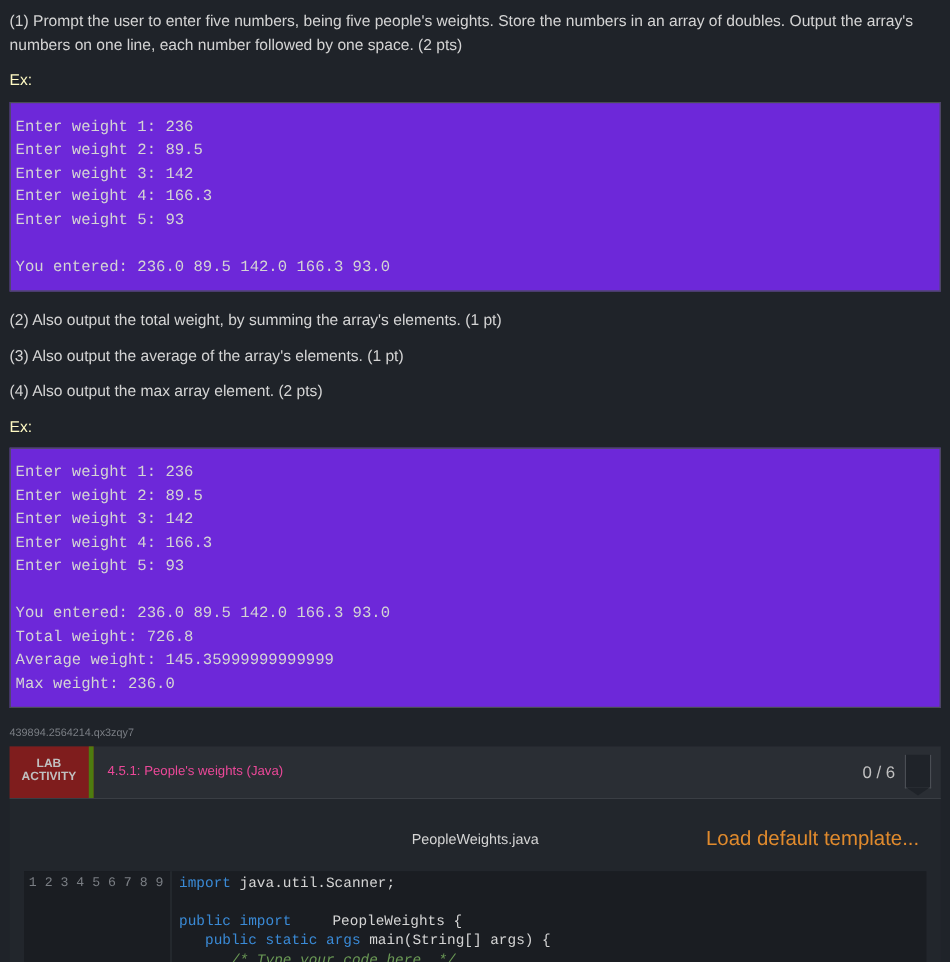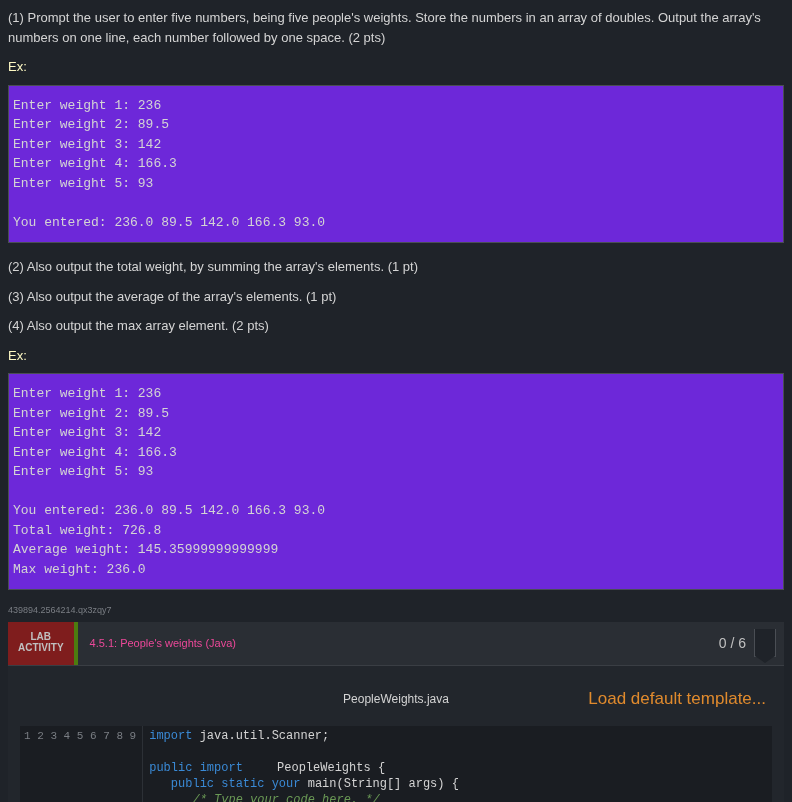--- a/index.html
+++ b/index.html
@@ -186,20 +186,20 @@
 3
 4
 5
 6
 7
 8
 9</div>
     <div class="code-lines"><span class="tok-kw">import</span><span class="tok-plain"> java.util.Scanner;</span>
 <span> </span>
 <span class="tok-kw">public</span> <span class="tok-kw">import</span> <span class="tok-cls">PeopleWeights</span><span class="tok-plain"> {</span>
-   <span class="tok-kw">public</span> <span class="tok-kw">static</span> <span class="tok-kw">your</span> <span class="tok-fn">main</span><span class="tok-plain">(String[] args) {</span>
+   <span class="tok-kw">public</span> <span class="tok-kw">static</span> <span class="tok-kw">args</span> <span class="tok-fn">main</span><span class="tok-plain">(String[] args) {</span>
 <span>      </span><span class="tok-comment">/* Type your code here. */</span>
 
 
 
 </div>
   </div>
 </div>
 
 </body></html>

